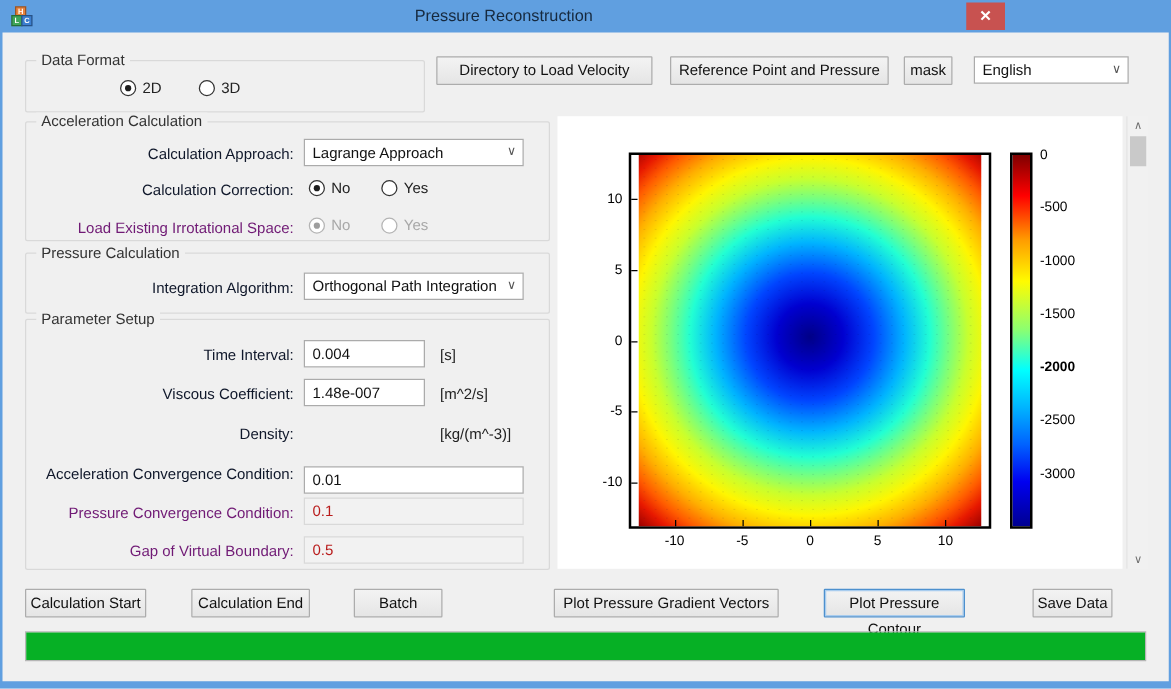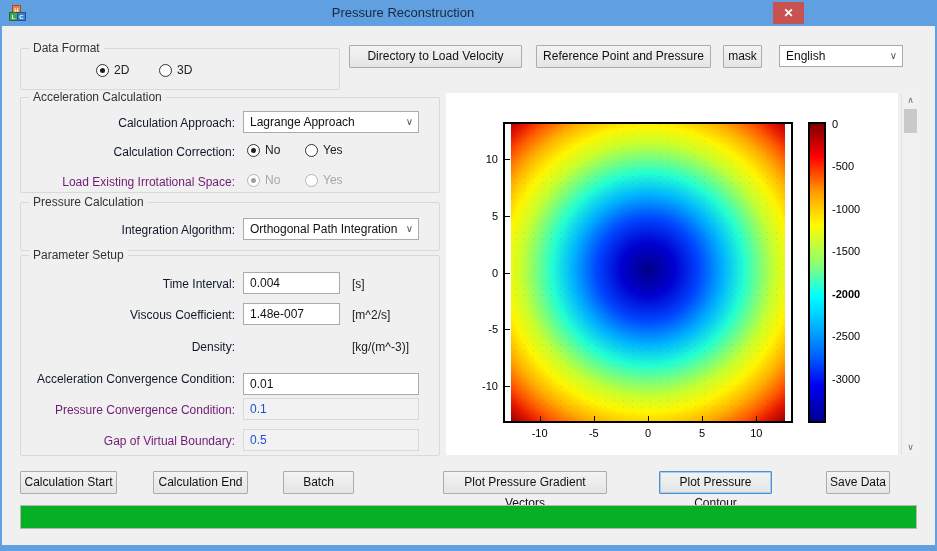--- a/index.html
+++ b/index.html
@@ -47,21 +47,21 @@
   .combo {
     position:absolute; height:22px; background:#fff; border:1px solid #ABABAB;
     font-size:12px; color:#111; line-height:20px; padding-left:6px; cursor:pointer;
   }
   .combo .arrow { position:absolute; right:5px; top:0; font-size:10px; color:#555; line-height:20px; }
   
   .tbox {
     position:absolute; height:22px; background:#fff; border:1px solid #ABABAB;
     font-size:12px; color:#111; padding-left:6px; font-family:"Liberation Sans",sans-serif;
   }
-  .tbox:disabled, .tbox.dis { background:#F2F2F2; border-color:#D9D9D9; color:#1d4ed8; }
+  .tbox:disabled, .tbox.dis { background:#F2F2F2; border-color:#D9D9D9; color:#b91c1c; }
   
   .radio-item { position:absolute; display:flex; align-items:center; gap:5px; font-size:12px; color:#222; }
   .radio-item.dis { color:#A8A8A8; }
   .rdot { width:13px; height:13px; border-radius:50%; border:1px solid #333; background:#fff; position:relative; }
   .radio-item.dis .rdot { border-color:#B4B4B4; }
   .rdot.checked::after { content:""; position:absolute; left:3px; top:3px; width:5px; height:5px; border-radius:50%; background:#1E1E1E; }
   .radio-item.dis .rdot.checked::after { background:#9E9E9E; }
   
   #plot-panel { position:absolute; left:444px; top:67px; width:452px; height:362px; background:#fff; }
   #axes {
@@ -245,21 +245,21 @@
 
     <div id="scrollbar">
       <span class="scroll-arrow" style="top:0;">∧</span>
       <div id="scroll-thumb"></div>
       <span class="scroll-arrow" style="bottom:0;">∨</span>
     </div>
 
     <div class="btn" style="left:18px;top:445px;width:97px;">Calculation Start</div>
     <div class="btn" style="left:151px;top:445px;width:95px;">Calculation End</div>
     <div class="btn" style="left:281px;top:445px;width:71px;">Batch</div>
-    <div class="btn" style="left:441px;top:445px;width:164px;">Plot Pressure Gradient Vectors</div>
+    <div class="btn" style="left:441px;top:445px;width:180px;">Plot Pressure Gradient Vectors</div>
     <div class="btn focused" style="left:657px;top:445px;width:113px;">Plot Pressure Contour</div>
     <div class="btn" style="left:824px;top:445px;width:64px;">Save Data</div>
 
     <div id="progress">
       <div id="progress-fill" style="width: 100%; background-color: rgb(6, 176, 37);"></div>
     </div>
 
   </div>
 </div>
 

